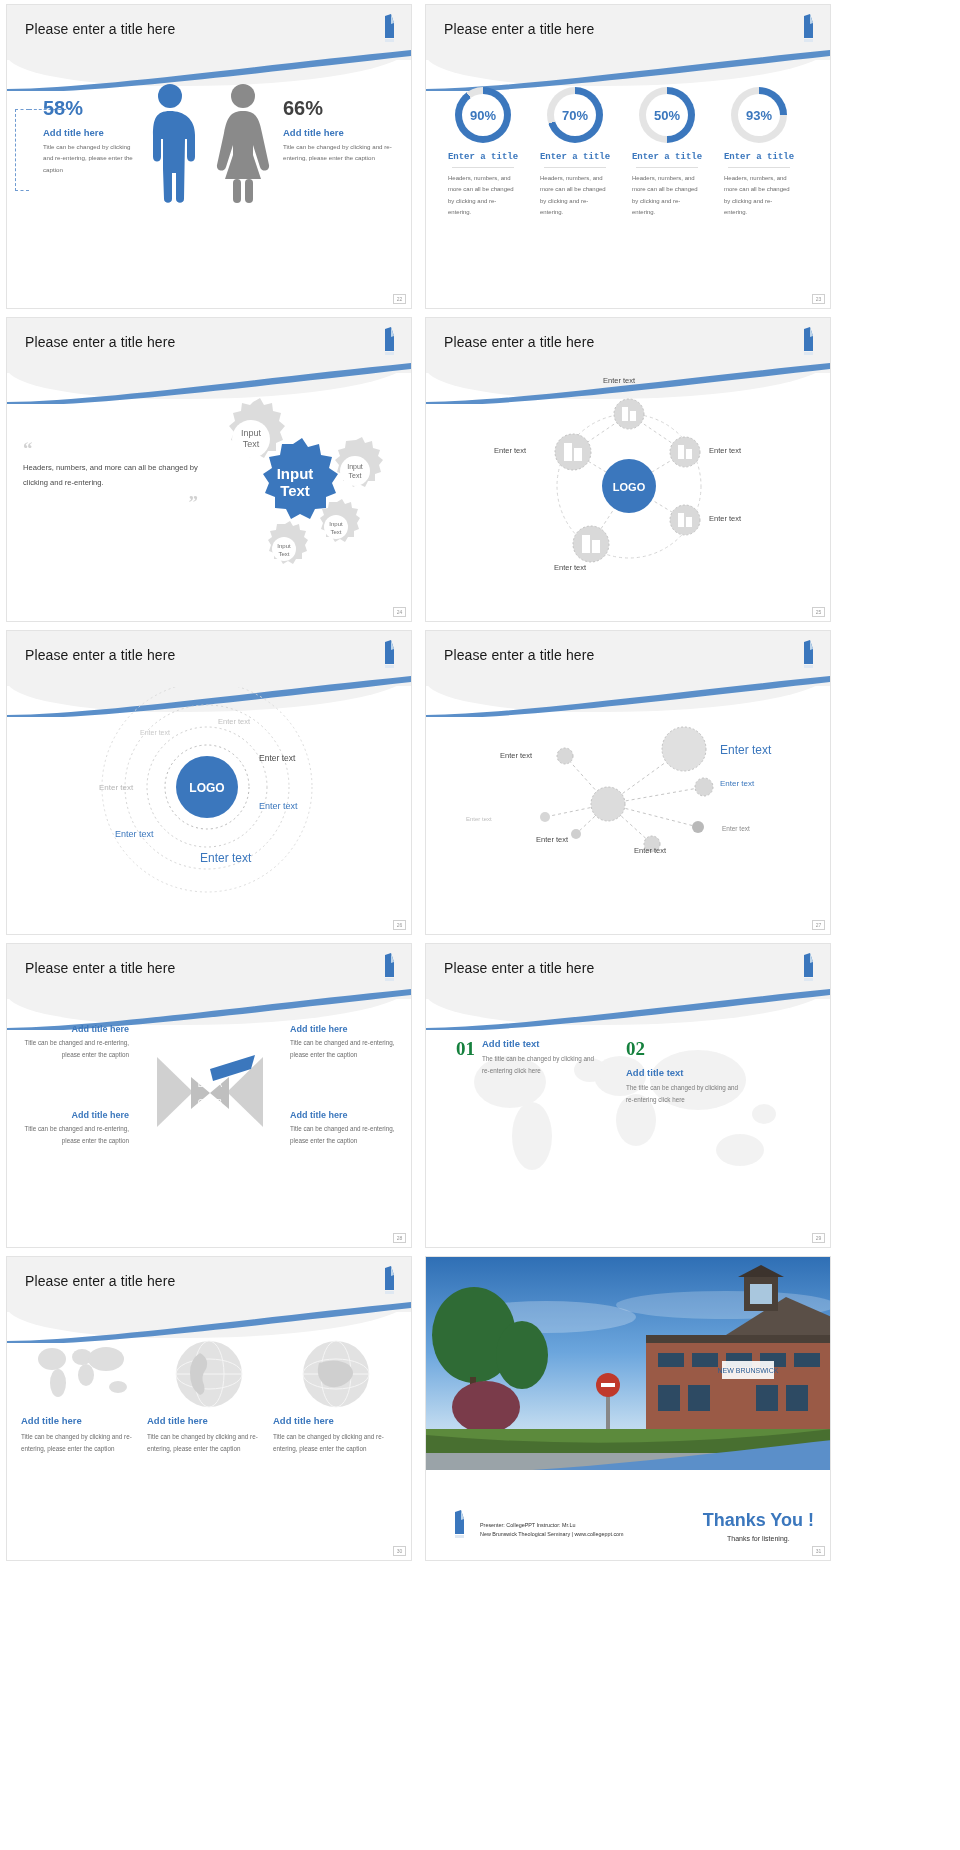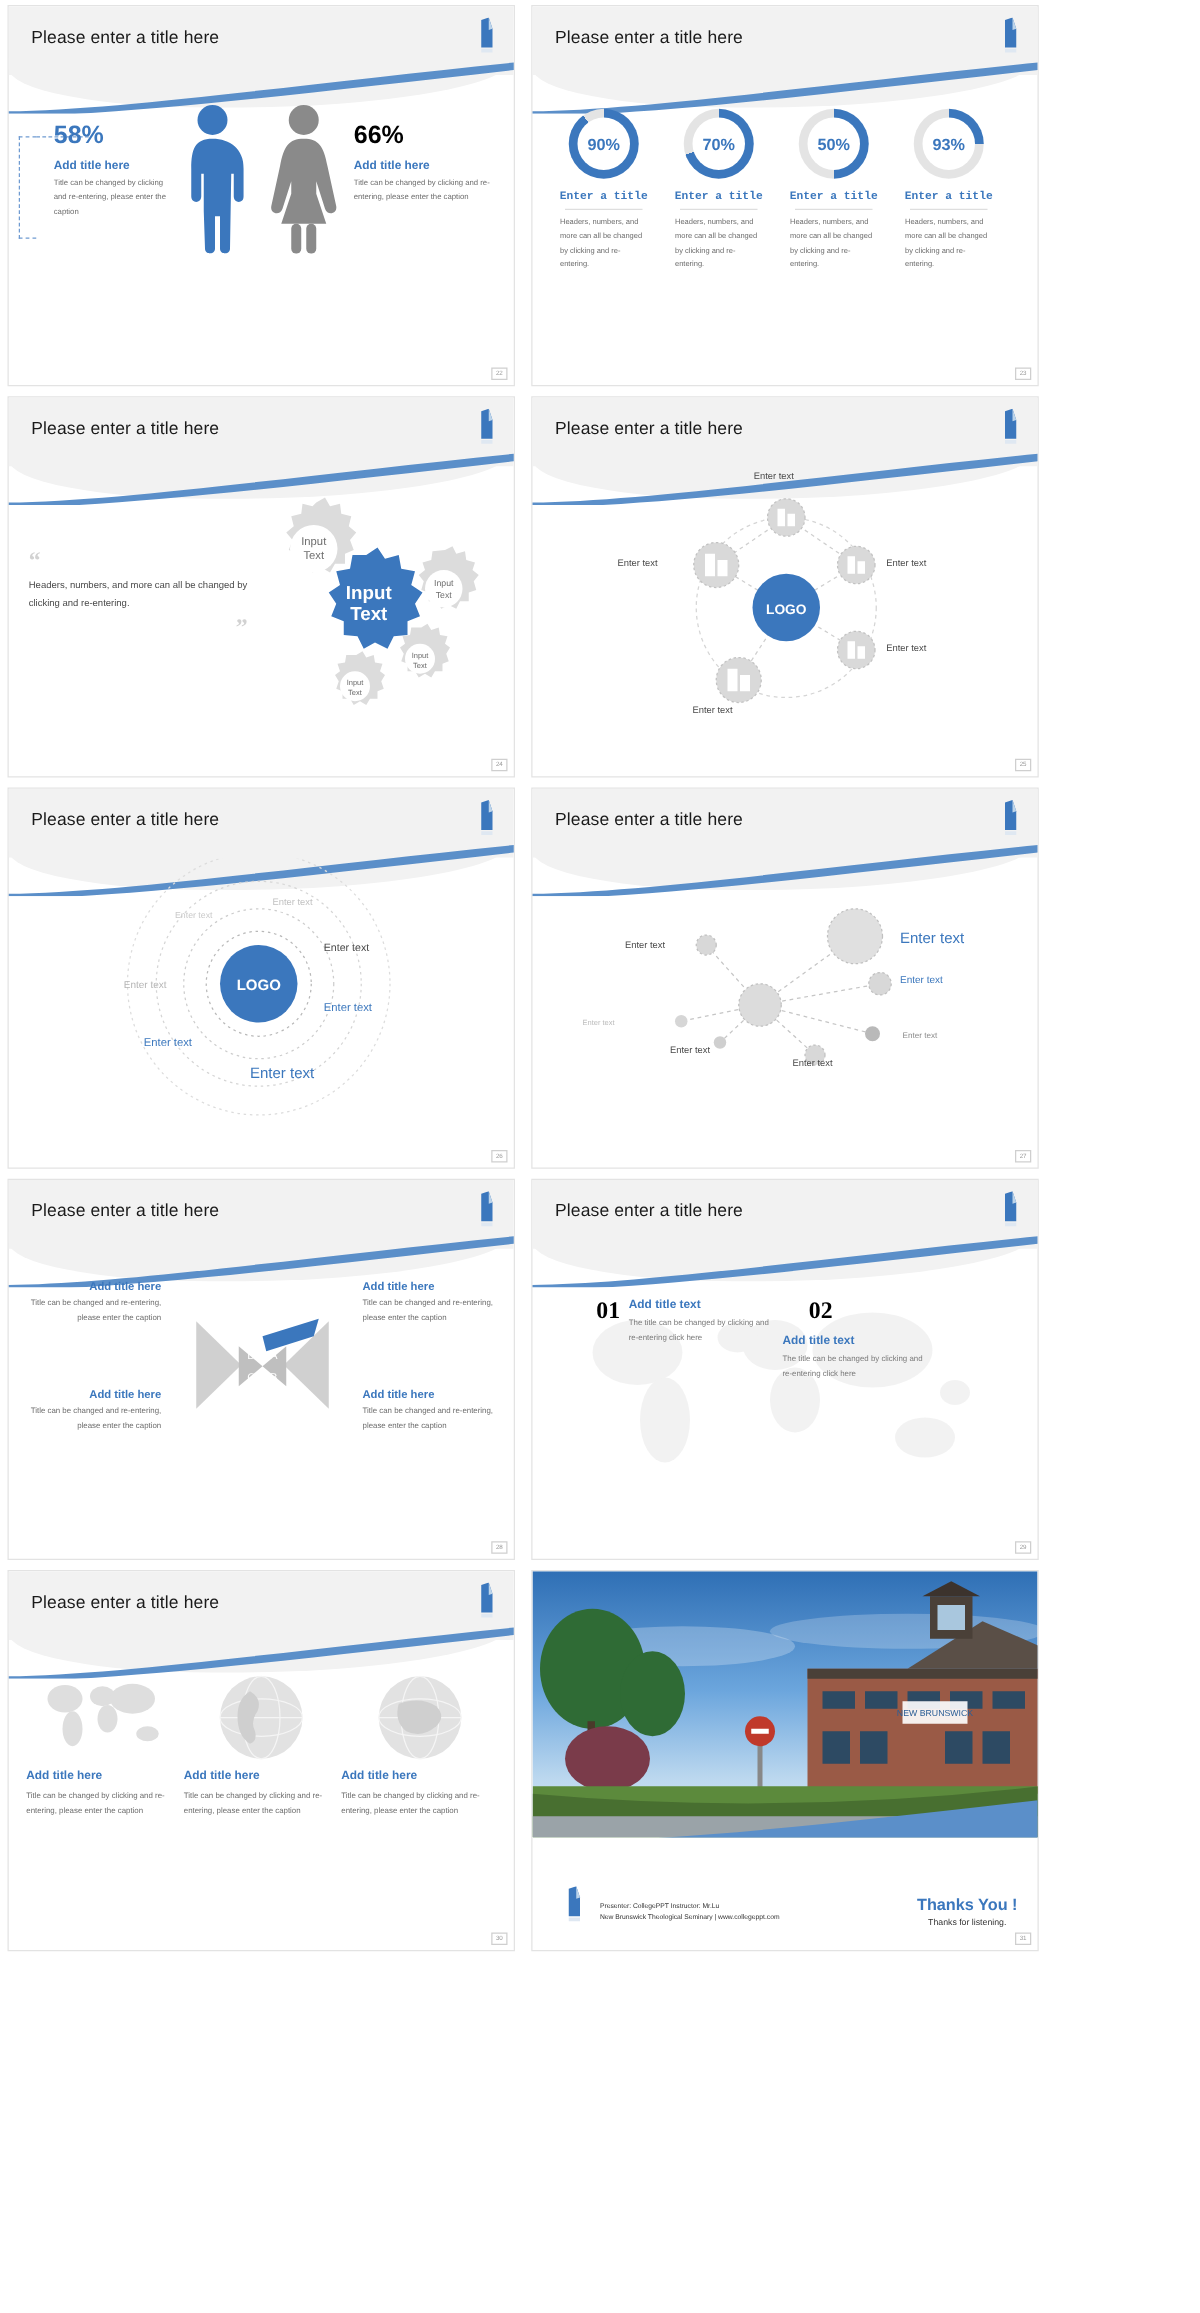--- a/index.html
+++ b/index.html
@@ -47,21 +47,21 @@
   .pagenum{
     position:absolute; right:5px; bottom:4px;
     width:13px;height:10px; border:1px solid #cfcfcf; color:#9a9a9a;
     font-size:5px; line-height:9px; text-align:center; background:#fff;
   }
   .body{ position:absolute; left:0; top:58px; width:100%; height:247px; }
 
   
   .s1-pct{ font-size:20px; font-weight:bold; }
   .s1-blue{ color:#3b77bd; }
-  .s1-gray{ color:#000000; }
+  .s1-gray{ color:#404040; }
   .s1-ttl{ color:#3b77bd; font-size:9.5px; font-weight:bold; margin-top:7px;}
   .s1-txt{ color:#6d6d6d; font-size:6.2px; line-height:1.85; margin-top:3px;}
   .dashbox{ position:absolute; border:1px dashed #6f9bd1; }
 
   
   .donutwrap{ position:absolute; top:24px; width:82px; text-align:center;}
   .donut{ width:56px;height:56px;border-radius:50%; margin:0 auto; position:relative;}
   .donut .hole{ position:absolute; left:7px; top:7px; width:42px;height:42px;
     border-radius:50%; background:#fff; display:flex;align-items:center;justify-content:center;
     font-size:13px;font-weight:bold;color:#3b77bd;}
@@ -74,33 +74,33 @@
   .quote p{ font-size:7.6px;color:#4a4a4a;line-height:2;}
   .qmark{ color:#d2d2d2; font-size:19px; font-weight:bold; font-family:"Liberation Serif",serif;}
   .nlabel{ position:absolute; font-size:7.5px;color:#4a4a4a;white-space:nowrap;}
   .rlabel{ position:absolute;white-space:nowrap;}
 
   
   .xlabel-t{ color:#3b77bd;font-size:9px;font-weight:bold;}
   .xlabel-b{ color:#6d6d6d;font-size:6.3px;line-height:1.9;}
 
   
-  .bignum{ color:#000000;font-size:19px;font-weight:bold;font-family:"Liberation Serif",serif;margin-left:21px;}
+  .bignum{ color:#15803d;font-size:19px;font-weight:bold;font-family:"Liberation Serif",serif;}
   .mt-title{ color:#3b77bd;font-size:9.5px;font-weight:bold;}
   .mt-body{ color:#7a7a7a;font-size:6.3px;line-height:1.9;}
 
   
   .g-title{color:#3b77bd;font-size:9.5px;font-weight:bold;}
   .g-body{color:#6d6d6d;font-size:6.3px;line-height:1.95;}
 
   
   .photo{ position:absolute;left:0;top:0;width:100%;height:213px;overflow:hidden;}
   .sky{position:absolute;inset:0;background:linear-gradient(#2f6fb5 0%,#6ca6dd 45%,#bcd8ef 78%,#d9e8f4 100%);}
   .thanks{position:absolute;right:16px;bottom:18px;text-align:center;}
-  .thanks-main{color:#3b77bd;font-size:13px;font-weight:bold;}
+  .thanks-main{color:#3b77bd;font-size:18px;font-weight:bold;}
   .thanks-sub{color:#333;font-size:7px;margin-top:4px;}
   .presenter{position:absolute;left:54px;bottom:20px;font-size:5.4px;color:#333;line-height:1.8;}
 </style>
 </head>
 <body>
 
 <div class="grid">
 
   <div class="slide">
     <div class="hdr"></div>

